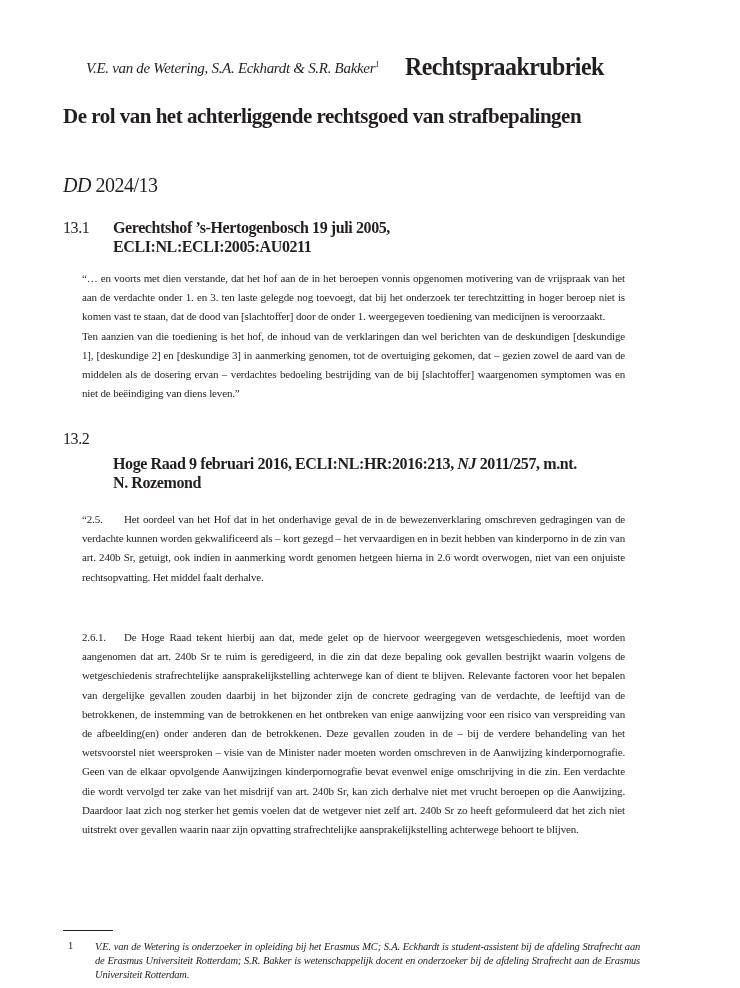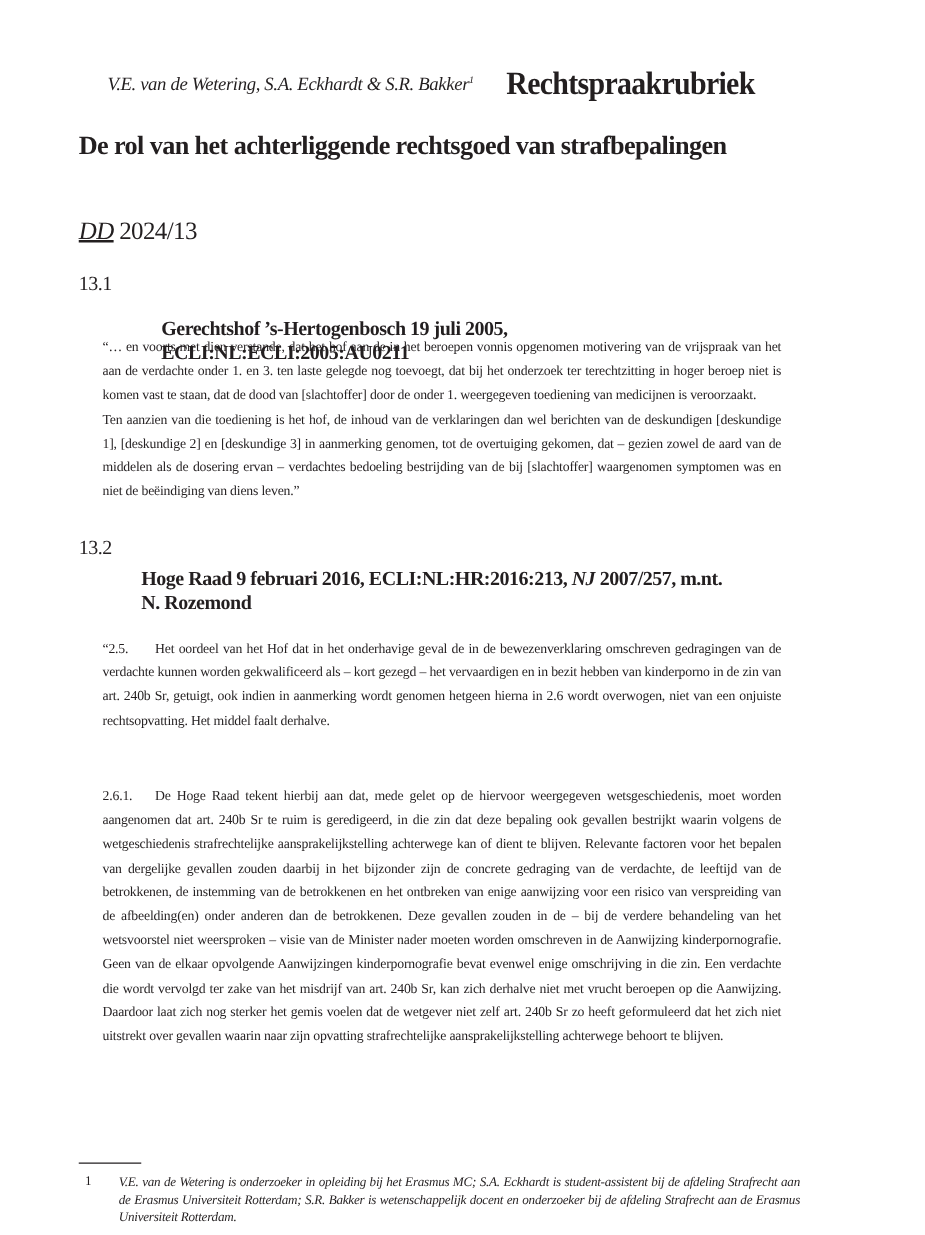--- a/index.html
+++ b/index.html
@@ -4,21 +4,21 @@
 <style>
   html, body { margin: 0; padding: 0; background: #ffffff; }
   body { width: 740px; height: 988px; position: relative; overflow: hidden; color: #231f20; font-family: "Liberation Sans", sans-serif; }
   .abs { position: absolute; }
   .authors { left: 63px; top: 60px; font-family: "Liberation Serif", serif; font-style: italic; font-size: 15px; letter-spacing: -0.3px; margin-left: 23px; }
   .authors sup { font-size: 8px; vertical-align: super; line-height: 0; }
   .rubric { left: 405px; top: 52px; font-family: "Liberation Serif", serif; font-weight: bold; font-size: 26px; letter-spacing: -0.6px; transform: scaleX(0.92); transform-origin: left; }
   .title { left: 63px; top: 103px; width: 640px; font-family: "Liberation Serif", serif; font-weight: bold; font-size: 21px; line-height: 26px; letter-spacing: -0.5px; }
   .title sup { font-size: 11px; line-height: 0; }
   .ref { left: 63px; top: 174px; font-family: "Liberation Serif", serif; font-size: 20px; letter-spacing: -0.5px; }
-  .ref i { font-style: italic; text-decoration: underline; }
+  .ref i { font-style: italic; }
   .sec-num { font-family: "Liberation Serif", serif; font-size: 16px; letter-spacing: -0.4px; }
   .sec-title { font-family: "Liberation Serif", serif; font-weight: bold; font-size: 16px; line-height: 19px; letter-spacing: -0.4px; }
   .body-text { font-family: "Liberation Serif", serif; font-size: 11px; line-height: 19.2px; text-align: justify; letter-spacing: -0.15px; }
   .fn-rule { left: 63px; top: 930px; width: 50px; height: 1px; background: #231f20; }
   .fn-num { left: 68px; top: 940px; font-family: "Liberation Serif", serif; font-size: 10.5px; }
   .fn-text { left: 95px; top: 940px; width: 545px; font-family: "Liberation Serif", serif; font-style: italic; font-size: 10.5px; line-height: 14px; text-align: justify; letter-spacing: -0.2px; }
   .indent-tab { display: inline-block; width: 42px; }
 </style>
 </head>
 <body>
@@ -31,33 +31,33 @@
 <div class="abs title">
   <div>De rol van het achterliggende rechtsgoed van strafbepalingen</div>
 </div>
 
 <div class="abs ref">
   <i>DD</i>
   <span>2024/13</span>
 </div>
 
 <div class="abs sec-num" style="left:63px; top:219px;">13.1</div>
-<div class="abs sec-title" style="left:129px; top:218px;margin-top:36px;">
+<div class="abs sec-title" style="left:113px; top:218px;">
   <div>Gerechtshof ’s-Hertogenbosch 19 juli 2005,</div>
   <div>ECLI:NL:ECLI:2005:AU0211</div>
 </div>
 
 <div class="abs body-text" style="left:82px; top:269px; width:543px;">
   <div>“… en voorts met dien verstande, dat het hof aan de in het beroepen vonnis opgenomen motivering van de vrijspraak van het aan de verdachte onder 1. en 3. ten laste gelegde nog toevoegt, dat bij het onderzoek ter terechtzitting in hoger beroep niet is komen vast te staan, dat de dood van [slachtoffer] door de onder 1. weergegeven toediening van medicijnen is veroorzaakt.</div>
   <div>Ten aanzien van die toediening is het hof, de inhoud van de verklaringen dan wel berichten van de deskundigen [deskundige 1], [deskundige 2] en [deskundige 3] in aanmerking genomen, tot de overtuiging gekomen, dat – gezien zowel de aard van de middelen als de dosering ervan – verdachtes bedoeling bestrijding van de bij [slachtoffer] waargenomen symptomen was en niet de beëindiging van diens leven.”</div>
 </div>
 
 <div class="abs sec-num" style="left:63px; top:430px;">13.2</div>
 <div class="abs sec-title" style="left:113px; top:454px;">
-  <div><span>Hoge Raad 9 februari 2016, ECLI:NL:HR:2016:213, </span><i>NJ</i><span> 2007/257, m.nt.</span></div>
+  <div><span>Hoge Raad 9 februari 2016, ECLI:NL:HR:2016:213, </span><i>NJ</i><span> 2011/257, m.nt.</span></div>
   <div>N. Rozemond</div>
 </div>
 
 <div class="abs body-text" style="left:82px; top:510px; width:543px;">
   <span class="indent-tab">“2.5.</span><span>Het oordeel van het Hof dat in het onderhavige geval de in de bewezenverklaring omschreven gedragingen van de verdachte kunnen worden gekwalificeerd als – kort gezegd – het vervaardigen en in bezit hebben van kinderporno in de zin van art. 240b Sr, getuigt, ook indien in aanmerking wordt genomen hetgeen hierna in 2.6 wordt overwogen, niet van een onjuiste rechtsopvatting. Het middel faalt derhalve.</span>
 </div>
 
 <div class="abs body-text" style="left:82px; top:628px; width:543px;">
   <span class="indent-tab">2.6.1.</span><span>De Hoge Raad tekent hierbij aan dat, mede gelet op de hiervoor weergegeven wetsgeschiedenis, moet worden aangenomen dat art. 240b Sr te ruim is geredigeerd, in die zin dat deze bepaling ook gevallen bestrijkt waarin volgens de wetgeschiedenis strafrechtelijke aansprakelijkstelling achterwege kan of dient te blijven. Relevante factoren voor het bepalen van dergelijke gevallen zouden daarbij in het bijzonder zijn de concrete gedraging van de verdachte, de leeftijd van de betrokkenen, de instemming van de betrokkenen en het ontbreken van enige aanwijzing voor een risico van verspreiding van de afbeelding(en) onder anderen dan de betrokkenen. Deze gevallen zouden in de – bij de verdere behandeling van het wetsvoorstel niet weersproken – visie van de Minister nader moeten worden omschreven in de Aanwijzing kinderpornografie. Geen van de elkaar opvolgende Aanwijzingen kinderpornografie bevat evenwel enige omschrijving in die zin. Een verdachte die wordt vervolgd ter zake van het misdrijf van art. 240b Sr, kan zich derhalve niet met vrucht beroepen op die Aanwijzing. Daardoor laat zich nog sterker het gemis voelen dat de wetgever niet zelf art. 240b Sr zo heeft geformuleerd dat het zich niet uitstrekt over gevallen waarin naar zijn opvatting strafrechtelijke aansprakelijkstelling achterwege behoort te blijven.</span>
 </div>

